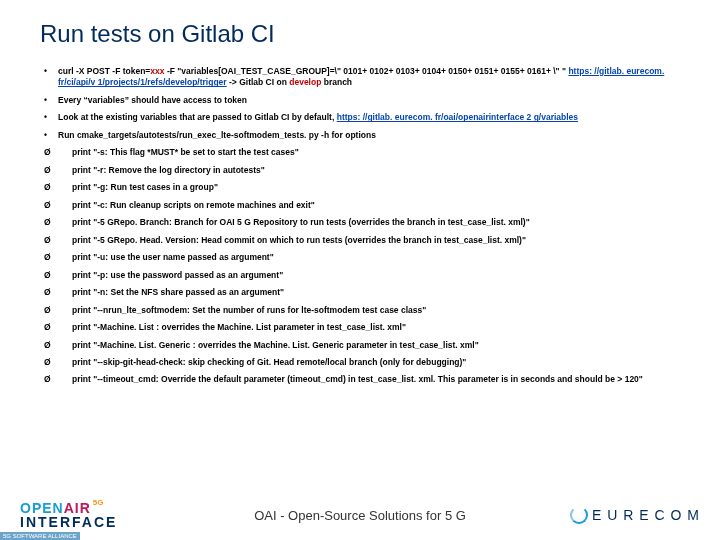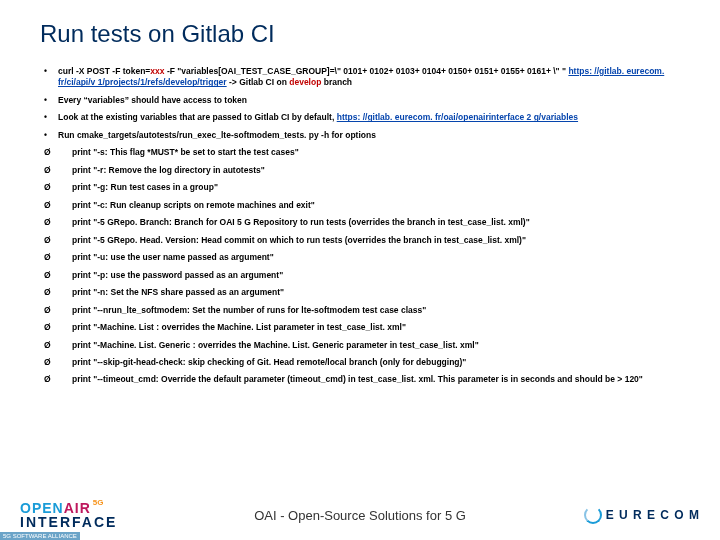--- a/index.html
+++ b/index.html
@@ -91,22 +91,22 @@
     line-height: 1;
   }
   .logo-left .oa {
     font-size: 14px;
     letter-spacing: 1px;
   }
   .logo-left .oa .half { color: #be185d; }
   .logo-left .sg { color: #f7941d; font-size: 8px; position: relative; top:-8px; left:2px;}
   .logo-left .line2 { color: #002b5c; font-size: 14px; letter-spacing: 2px;}
   .logo-right {
-    font-size: 12px;
-    font-weight: bold;
+    font-size: 14px;
+    font-weight: normal;
     color: #002b5c;
     letter-spacing: 1px;
     display: flex;
     align-items: center;
   }
   .logo-right .swirl {
     width: 14px;
     height: 14px;
     border: 2px solid #1a9cd8;
     border-radius: 50%;

